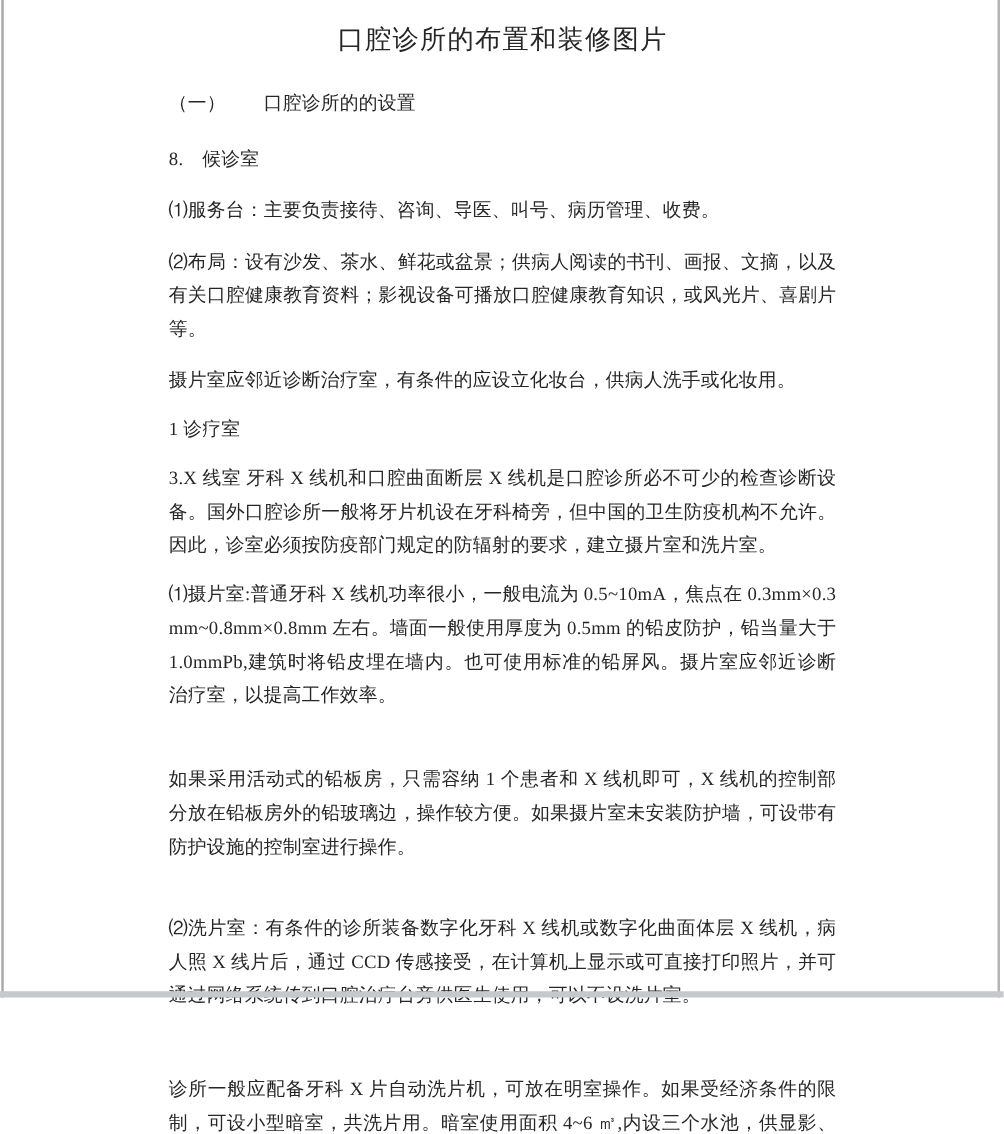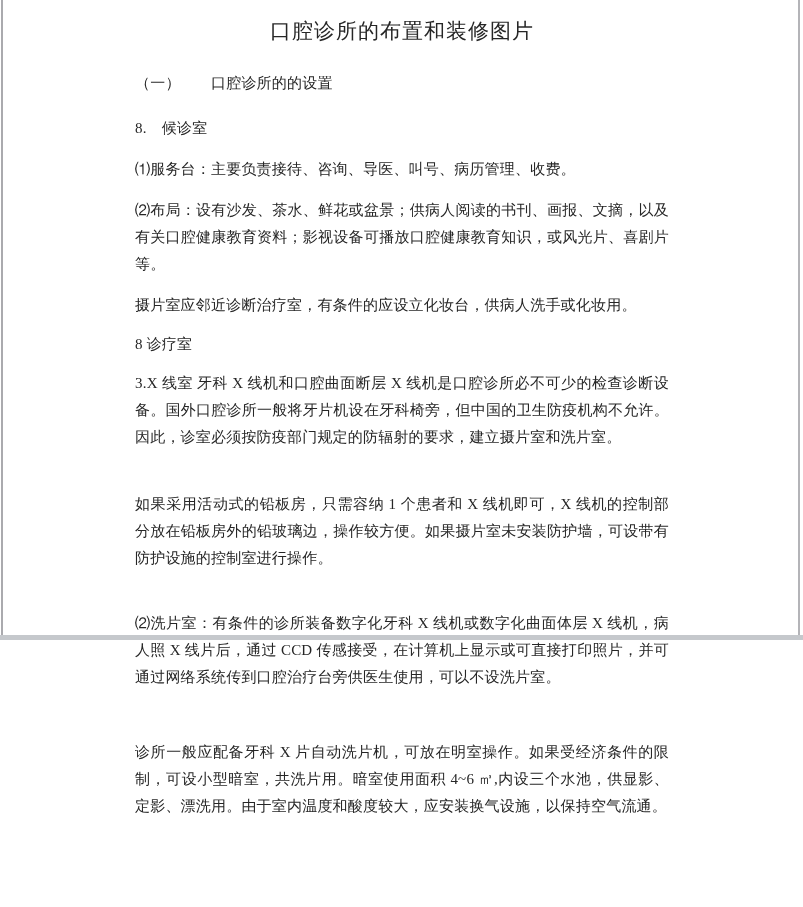--- a/index.html
+++ b/index.html
@@ -9,21 +9,21 @@
   }
   body {
     width: 803px;
     height: 907px;
     overflow: hidden;
     font-family: "Liberation Serif", "DejaVu Serif", serif;
   }
   .page {
     position: relative;
     width: 803px;
-    height: 640px;
+    height: 798px;
     background: #ffffff;
   }
   .edge-left {
     position: absolute;
     left: 1px;
     top: 0;
     width: 2px;
     height: 100%;
     background: #aaaaae;
   }
@@ -89,24 +89,25 @@
     <p class="mt-a">（一）　　口腔诊所的的设置</p>
 
     <p class="mt-b">8.　候诊室</p>
 
     <p class="mt-c">⑴服务台：主要负责接待、咨询、导医、叫号、病历管理、收费。</p>
 
     <p class="mt-c">⑵布局：设有沙发、茶水、鲜花或盆景；供病人阅读的书刊、画报、文摘，以及有关口腔健康教育资料；影视设备可播放口腔健康教育知识，或风光片、喜剧片等。</p>
 
     <p class="mt-c">摄片室应邻近诊断治疗室，有条件的应设立化妆台，供病人洗手或化妆用。</p>
 
-    <p class="mt-d">8 诊疗室</p>
+    <p class="mt-d">1 诊疗室</p>
 
     <p class="mt-d">3.X 线室 牙科 X 线机和口腔曲面断层 X 线机是口腔诊所必不可少的检查诊断设备。国外口腔诊所一般将牙片机设在牙科椅旁，但中国的卫生防疫机构不允许。因此，诊室必须按防疫部门规定的防辐射的要求，建立摄片室和洗片室。</p>
 
+    <p class="mt-e">⑴摄片室:普通牙科 X 线机功率很小，一般电流为 0.5~10mA，焦点在 0.3mm×0.3mm~0.8mm×0.8mm 左右。墙面一般使用厚度为 0.5mm 的铅皮防护，铅当量大于 1.0mmPb,建筑时将铅皮埋在墙内。也可使用标准的铅屏风。摄片室应邻近诊断治疗室，以提高工作效率。</p>
 
     <p class="mt-f">如果采用活动式的铅板房，只需容纳 1 个患者和 X 线机即可，X 线机的控制部分放在铅板房外的铅玻璃边，操作较方便。如果摄片室未安装防护墙，可设带有防护设施的控制室进行操作。</p>
 
     <p class="mt-g">⑵洗片室：有条件的诊所装备数字化牙科 X 线机或数字化曲面体层 X 线机，病人照 X 线片后，通过 CCD 传感接受，在计算机上显示或可直接打印照片，并可通过网络系统传到口腔治疗台旁供医生使用，可以不设洗片室。</p>
 
     <p class="mt-h">诊所一般应配备牙科 X 片自动洗片机，可放在明室操作。如果受经济条件的限制，可设小型暗室，共洗片用。暗室使用面积 4~6 ㎥,内设三个水池，供显影、定影、漂洗用。由于室内温度和酸度较大，应安装换气设施，以保持空气流通。</p>
   </div>
 
   <div class="bottom-bar"></div>
 </div>

